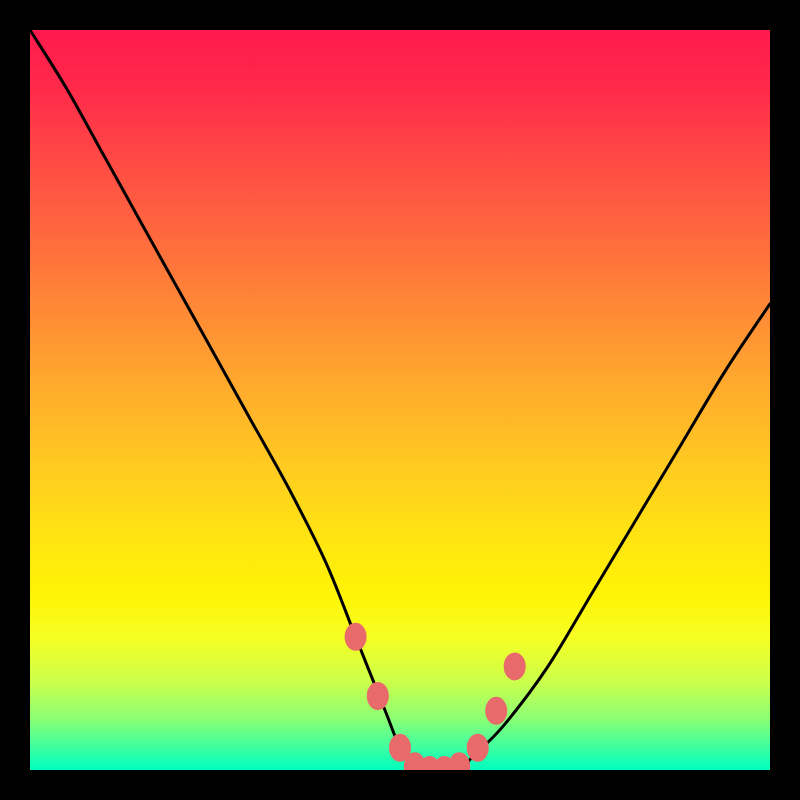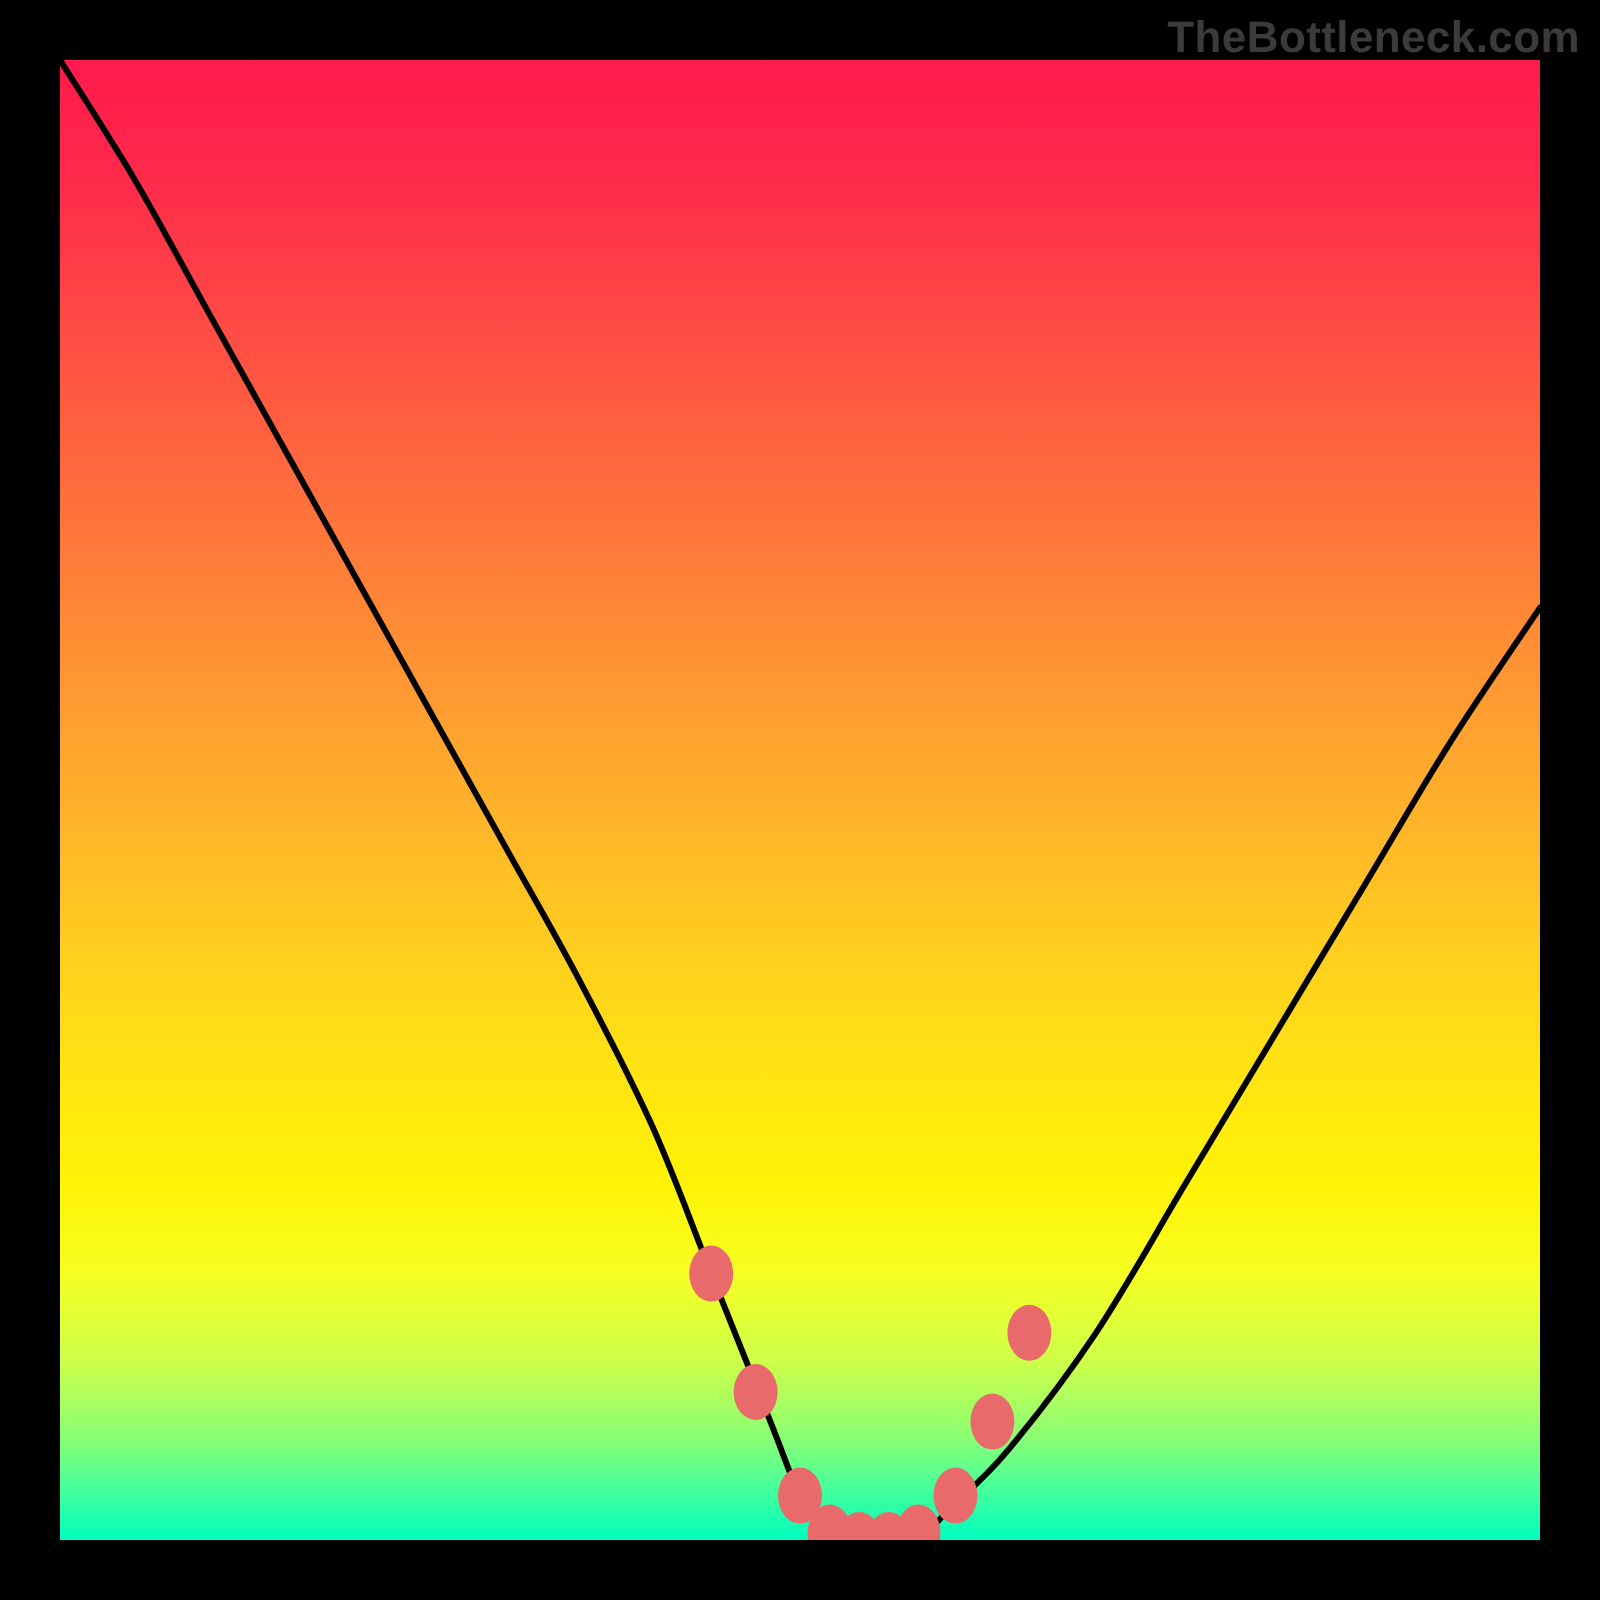--- a/index.html
+++ b/index.html
@@ -62,21 +62,20 @@
     font-weight: 600;
     letter-spacing: 0.2px;
     user-select: none;
   }
 </style>
 </head>
 <body>
 
 <div class="frame">
 
-  <div class="watermark">TheBottleneck.com</div>
 
   <div class="plot-area">
 
     <div class="gradient-bg"></div>
 
     <svg class="svg-layer" viewBox="0 0 740 740" width="740" height="740" preserveAspectRatio="none">
       <path id="curve-path" fill="none" stroke="#000000" stroke-width="3" stroke-linecap="round" stroke-linejoin="round" d="M 0.00 0.00 C 6.17 9.87, 24.67 38.23, 37.00 59.20 C 49.33 80.17, 61.67 103.60, 74.00 125.80 C 86.33 148.00, 98.67 170.20, 111.00 192.40 C 123.33 214.60, 135.67 236.80, 148.00 259.00 C 160.33 281.20, 172.67 303.40, 185.00 325.60 C 197.33 347.80, 209.67 370.00, 222.00 392.20 C 234.33 414.40, 246.67 435.37, 259.00 458.80 C 271.33 482.23, 284.90 508.13, 296.00 532.80 C 307.10 557.47, 315.73 582.13, 325.60 606.80 C 335.47 631.47, 347.80 662.30, 355.20 680.80 C 362.60 699.30, 365.07 707.93, 370.00 717.80 C 374.93 727.67, 379.87 736.30, 384.80 740.00 C 389.73 743.70, 394.67 740.00, 399.60 740.00 C 404.53 740.00, 409.47 740.00, 414.40 740.00 C 419.33 740.00, 424.27 742.47, 429.20 740.00 C 434.13 737.53, 436.60 732.60, 444.00 725.20 C 451.40 717.80, 461.27 710.40, 473.60 695.60 C 485.93 680.80, 503.20 658.60, 518.00 636.40 C 532.80 614.20, 547.60 587.07, 562.40 562.40 C 577.20 537.73, 592.00 513.07, 606.80 488.40 C 621.60 463.73, 636.40 439.07, 651.20 414.40 C 666.00 389.73, 680.80 363.83, 695.60 340.40 C 710.40 316.97, 732.60 284.90, 740.00 273.80"></path>
       <g id="markers">
           <ellipse cx="325.60" cy="606.80" rx="11" ry="14" fill="#e96a6a" stroke="#e96a6a" stroke-width="0"></ellipse>
           <ellipse cx="347.80" cy="666.00" rx="11" ry="14" fill="#e96a6a" stroke="#e96a6a" stroke-width="0"></ellipse>

